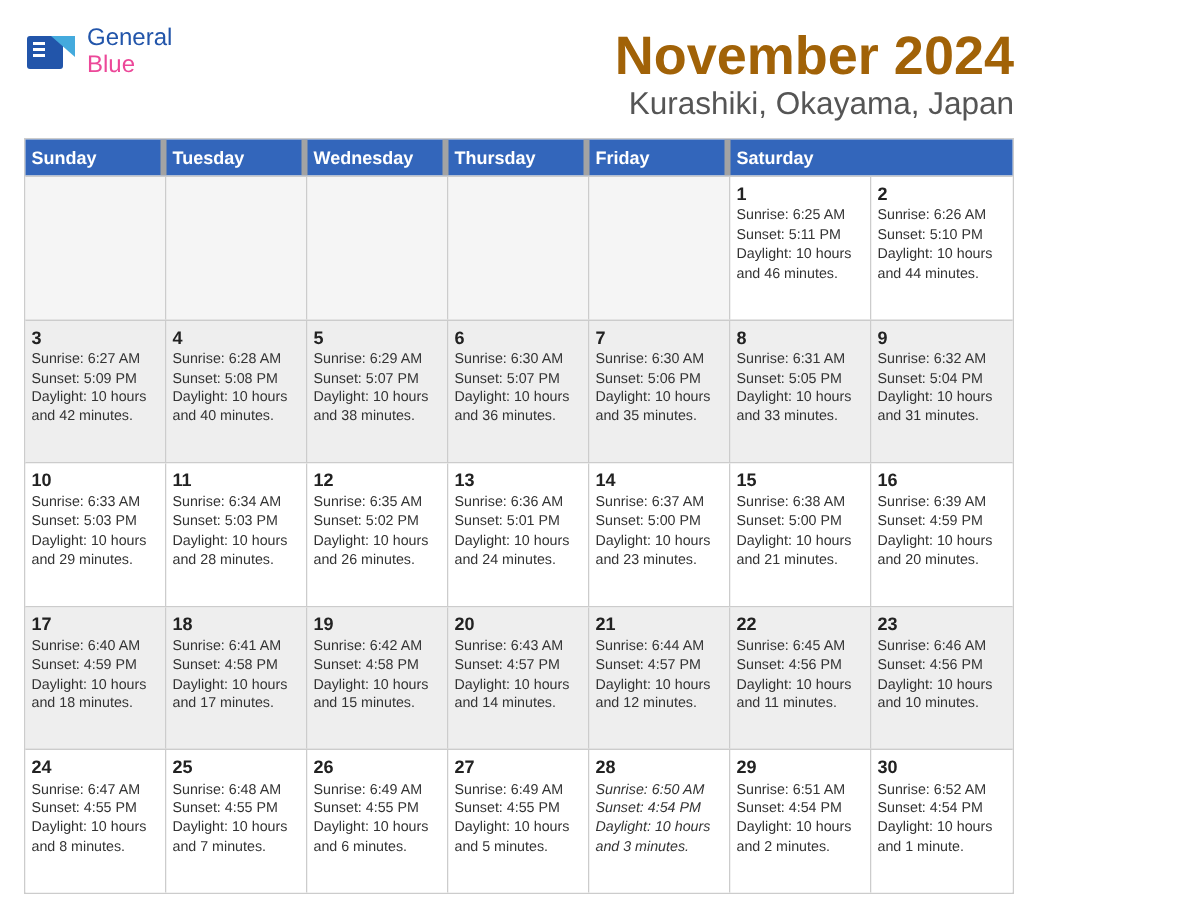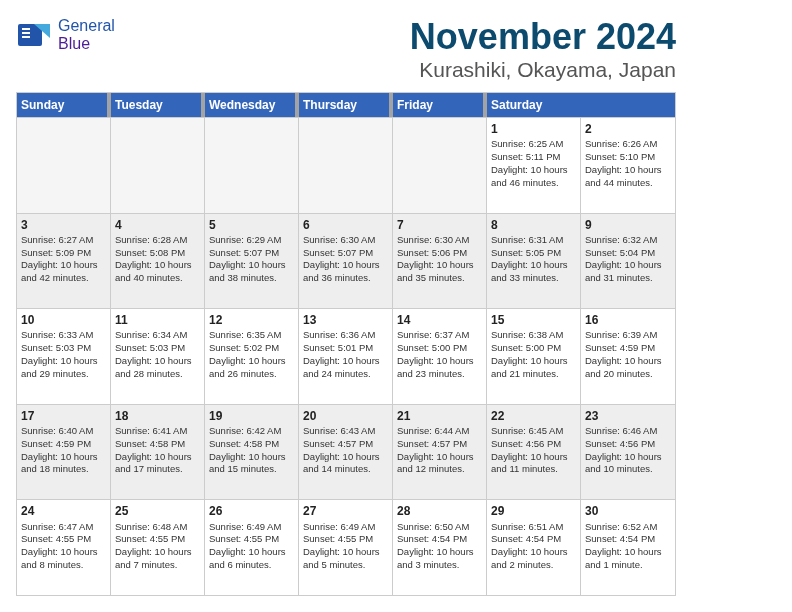--- a/index.html
+++ b/index.html
@@ -22,21 +22,21 @@
       justify-content: space-between;
       align-items: flex-start;
       margin-bottom: 10px;
     }
     .title-block {
       text-align: right;
     }
     .month-title {
       font-size: 36px;
       font-weight: bold;
-      color: #0c4a6e;
+      color: #a16207;
     }
     .location {
       font-size: 21px;
       color: #555;
     }
     .calendar {
       flex: 1;
       display: flex;
       flex-direction: column;
       border: 1px solid #ccc;
@@ -88,21 +88,21 @@
     .logo-wrapper {
       display: flex;
       align-items: center;
       gap: 4px;
     }
     .logo-svg {
       width: 38px;
       height: 38px;
     }
     .logo-general { color: #2255aa; }
-    .logo-blue { color: #4c1d95; }
+    .logo-blue { color: #ec4899; }
   </style>
 </head>
 <body>
 
 <div class="container">
   <div class="header">
     <div class="logo-wrapper">
       <svg class="logo-svg" viewBox="0 0 38 38">
         <rect x="2" y="8" width="24" height="22" rx="2" fill="#2255aa"></rect>
         <polygon points="18,8 34,8 34,22" fill="#44aadd"></polygon>
@@ -246,21 +246,21 @@
 Daylight: 10 hours
 and 7 minutes.</span></div>
           <div class="cal-cell"><span class="day-num">26</span><span style="white-space: pre-line;">Sunrise: 6:49 AM
 Sunset: 4:55 PM
 Daylight: 10 hours
 and 6 minutes.</span></div>
           <div class="cal-cell"><span class="day-num">27</span><span style="white-space: pre-line;">Sunrise: 6:49 AM
 Sunset: 4:55 PM
 Daylight: 10 hours
 and 5 minutes.</span></div>
-          <div class="cal-cell"><span class="day-num">28</span><span style="white-space: pre-line;">Sunrise: 6:50 AM
+          <div class="cal-cell"><span class="day-num">28</span><span style="white-space: pre-line; font-style: italic;">Sunrise: 6:50 AM
 Sunset: 4:54 PM
 Daylight: 10 hours
 and 3 minutes.</span></div>
           <div class="cal-cell"><span class="day-num">29</span><span style="white-space: pre-line;">Sunrise: 6:51 AM
 Sunset: 4:54 PM
 Daylight: 10 hours
 and 2 minutes.</span></div>
           <div class="cal-cell"><span class="day-num">30</span><span style="white-space: pre-line;">Sunrise: 6:52 AM
 Sunset: 4:54 PM
 Daylight: 10 hours

